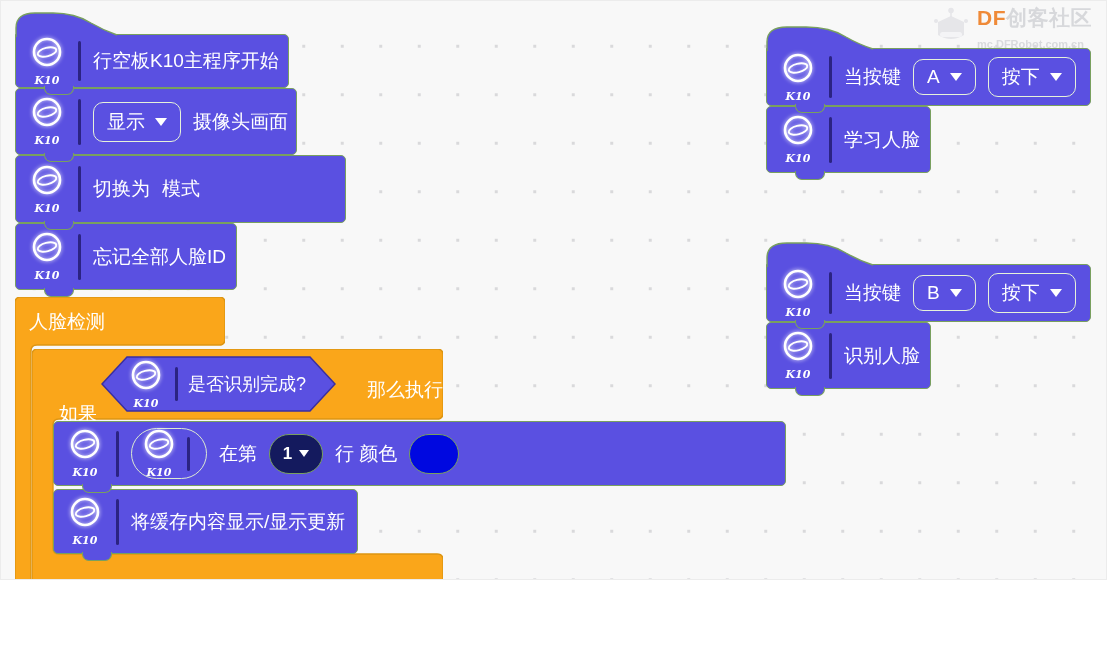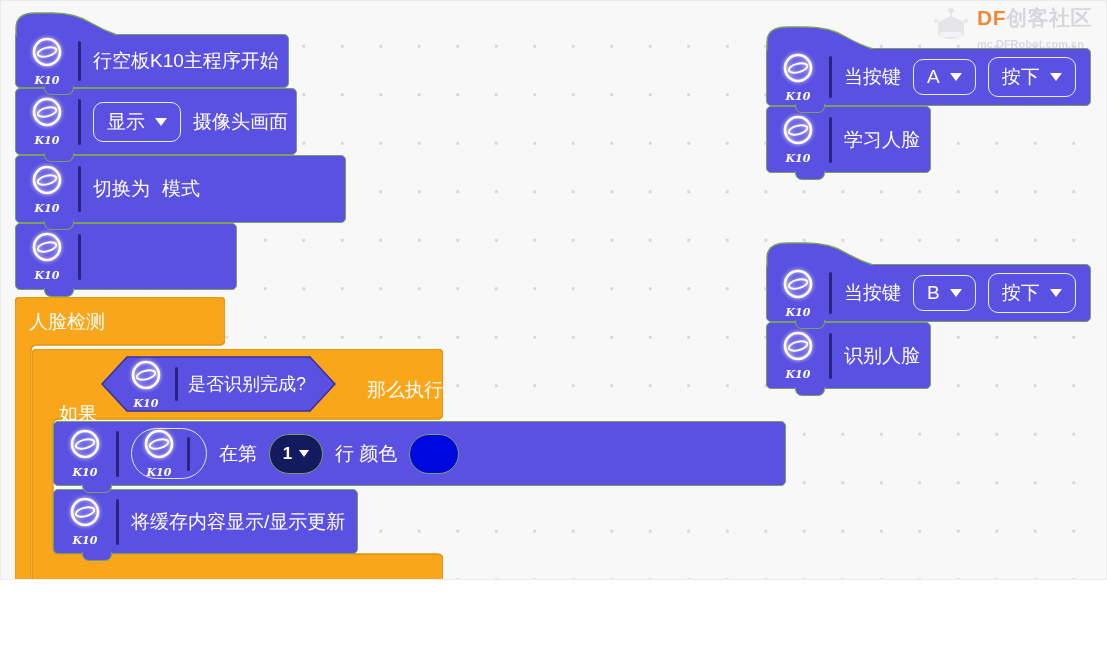--- a/index.html
+++ b/index.html
@@ -204,20 +204,21 @@
   </div>
 
   <div class="blk" id="b4">
     <span class="k10">
       <svg width="34" height="30" viewBox="0 0 34 30">
           <use href="#k10g"></use>
         </svg>
       <span class="k10label">K10</span>
     </span>
     <span class="sepline"></span>
+    <span class="lbl">忘记全部人脸ID</span>
     <span class="bump"></span>
   </div>
 
   <div class="blk" id="blockA">
     <span class="k10">
       <svg width="34" height="30" viewBox="0 0 34 30">
           <use href="#k10g"></use>
         </svg>
       <span class="k10label">K10</span>
     </span>

